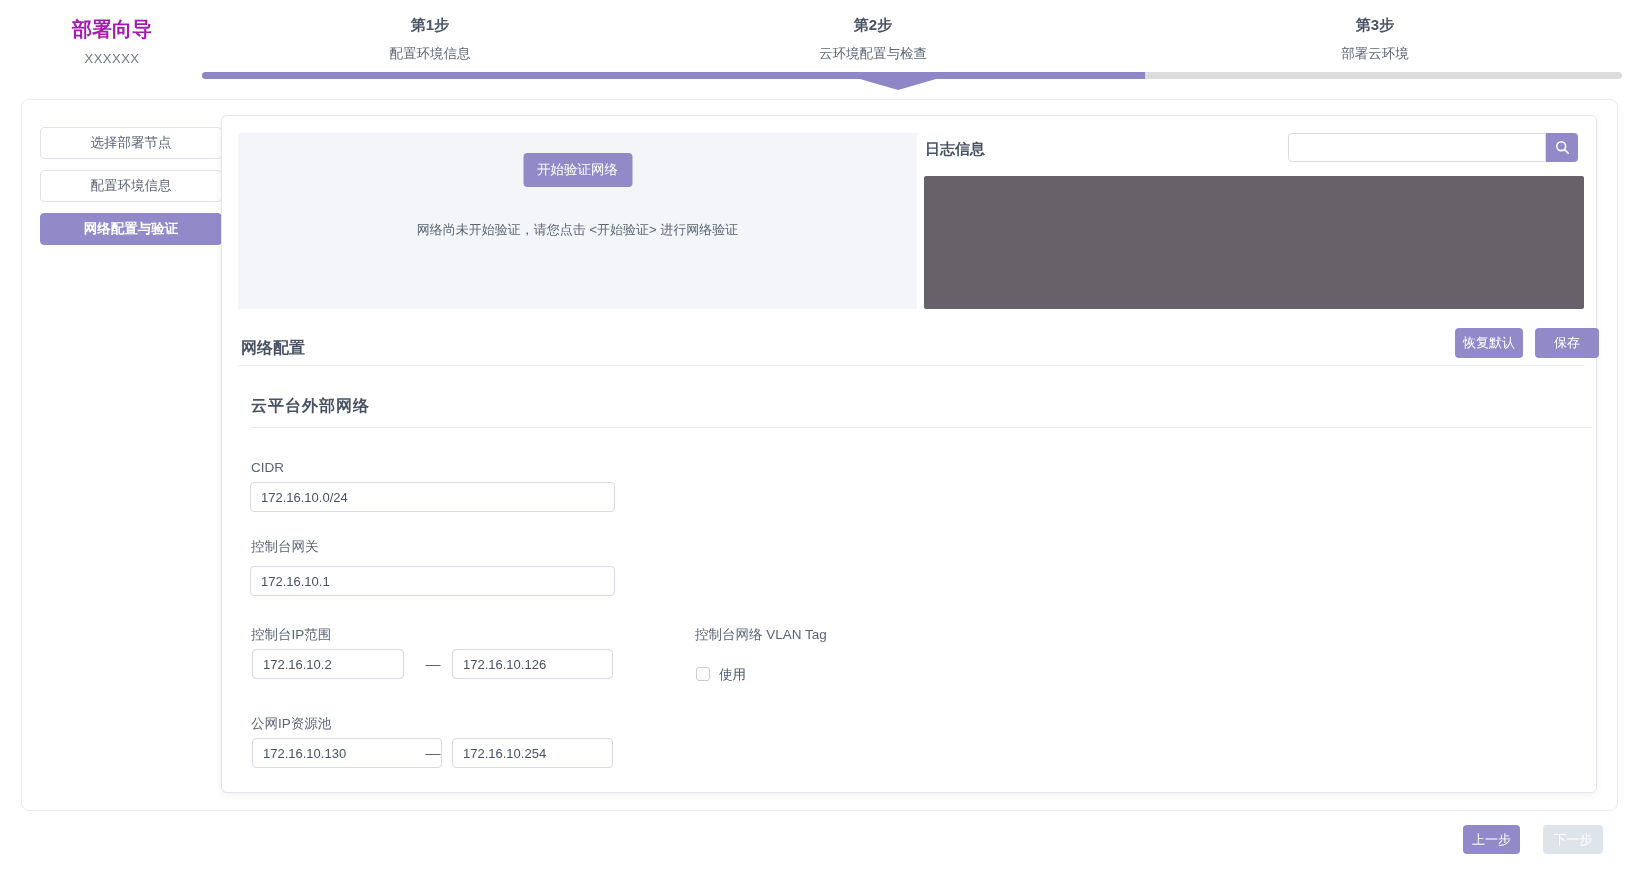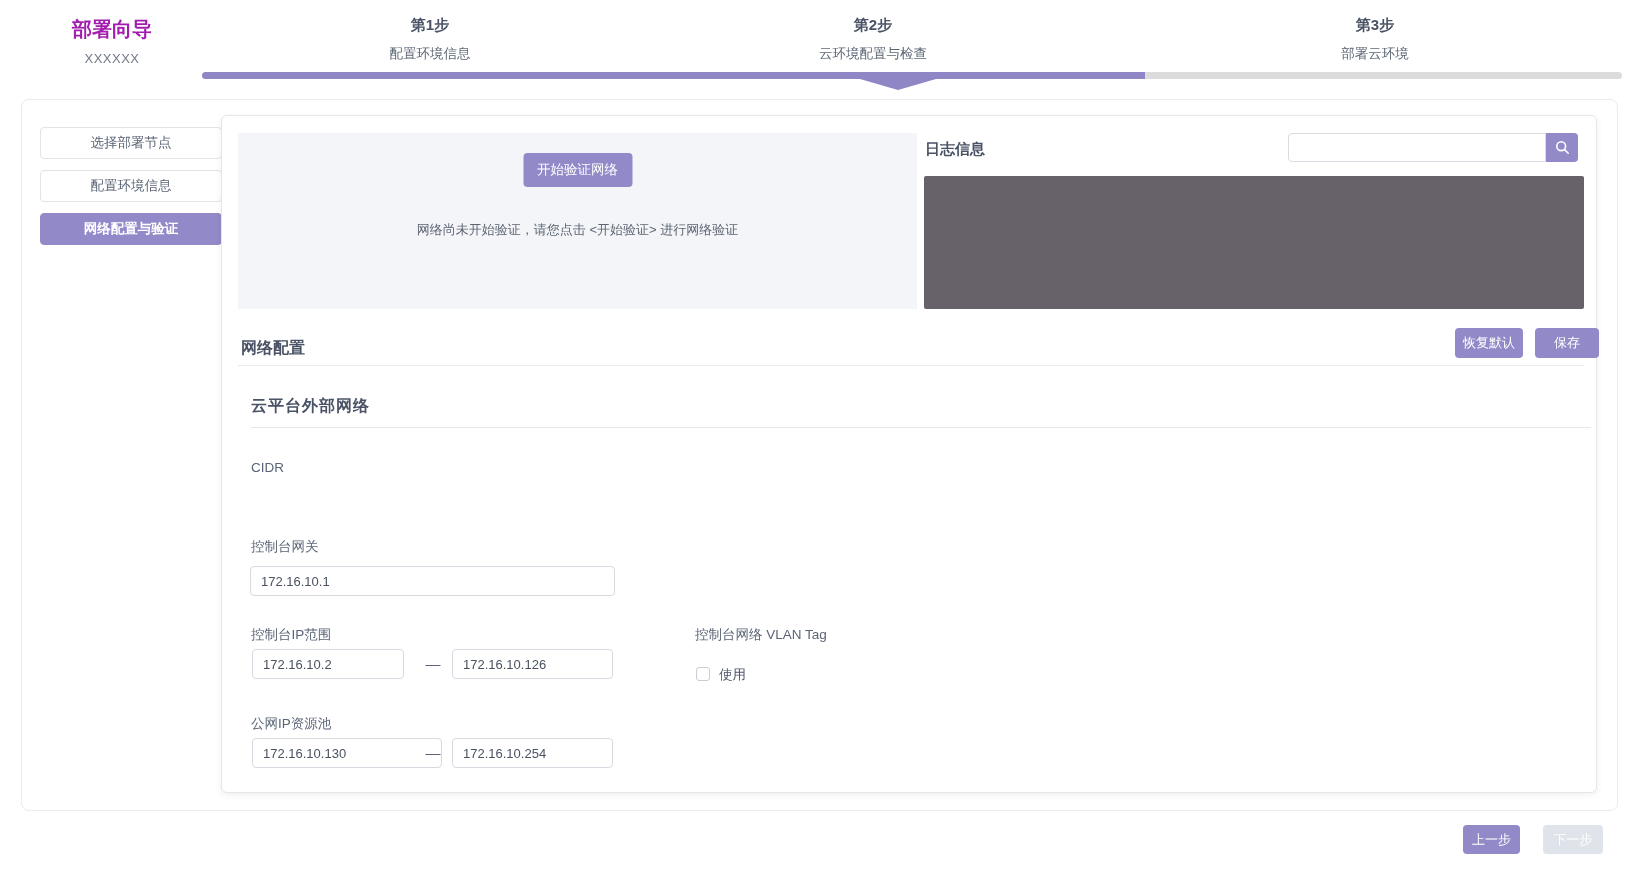--- a/index.html
+++ b/index.html
@@ -154,20 +154,21 @@
 
   <div class="nc-title">网络配置</div>
   <button class="btn restore-btn">恢复默认</button>
   <button class="btn save-btn">保存</button>
   <div class="nc-divider"></div>
 
   <div class="section-title">云平台外部网络</div>
   <div class="section-underline"></div>
 
   <div class="f-label lbl-cidr">CIDR</div>
+  <input class="f-input in-cidr" type="text" value="172.16.10.0/24" style="">
 
   <div class="f-label lbl-gw">控制台网关</div>
   <input class="f-input in-gw" type="text" value="172.16.10.1" style="">
 
   <div class="f-label lbl-range">控制台IP范围</div>
   <input class="f-input in-range-a" type="text" value="172.16.10.2" style="">
   <div class="dash-1">—</div>
   <input class="f-input in-range-b" type="text" value="172.16.10.126" style="">
 
   <div class="f-label lbl-vlan">控制台网络 VLAN Tag</div>

